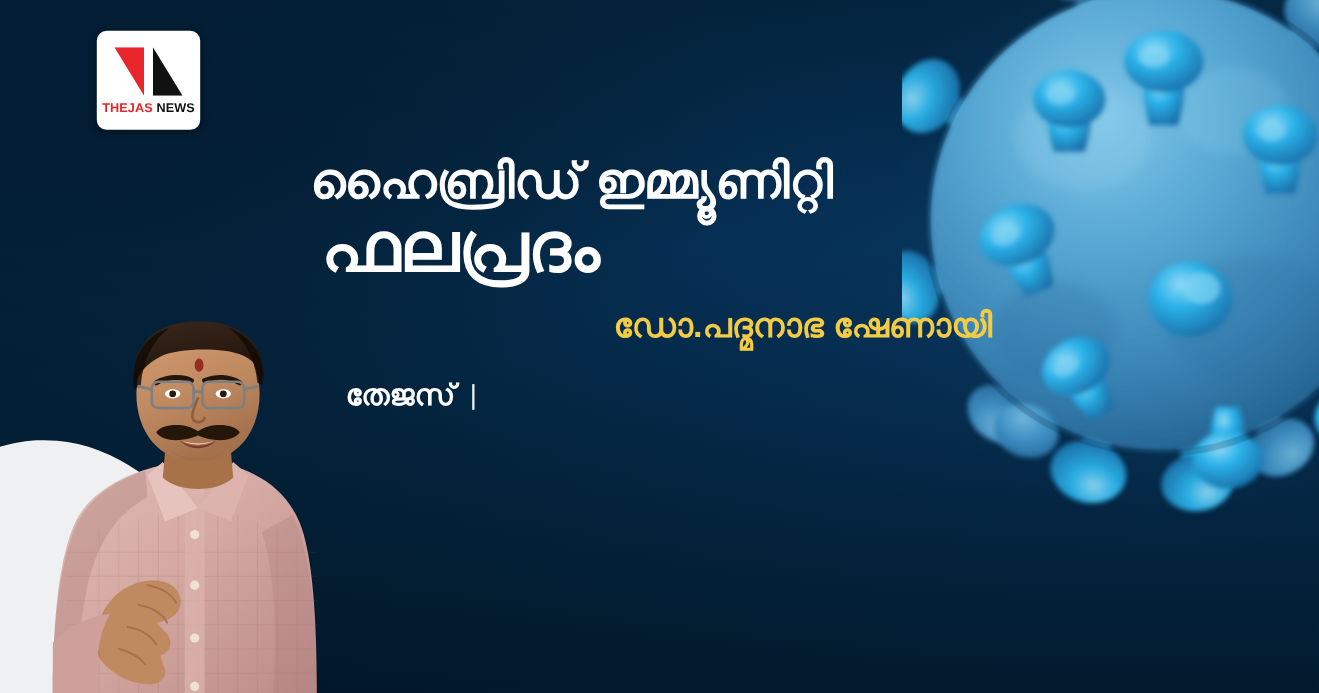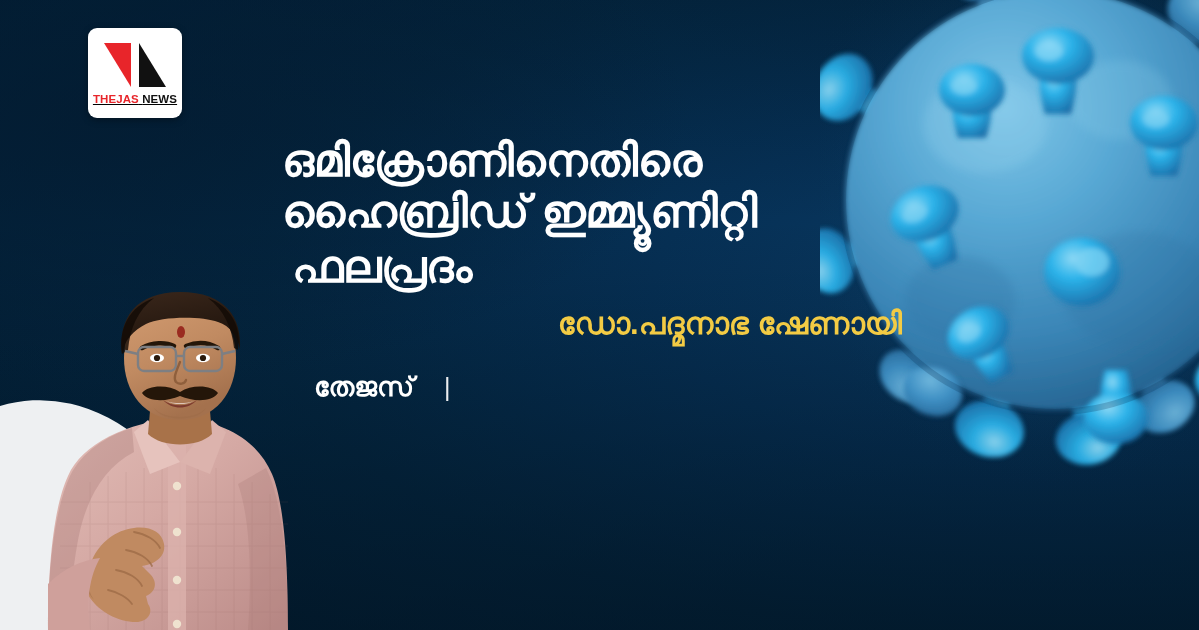--- a/index.html
+++ b/index.html
@@ -51,21 +51,20 @@
     height: 90px;
     background: #ffffff;
     border-radius: 9px;
     box-shadow: 0 2px 7px rgba(0,0,0,0.35);
     display: flex;
     flex-direction: column;
     align-items: center;
     justify-content: center;
     padding-top: 2px;
     box-sizing: border-box;
-    text-decoration: underline;
   }
   #logo-marks {
     width: 62px;
     height: 44px;
     display: flex;
     justify-content: space-between;
     align-items: flex-start;
   }
   .tri-red {
     width: 27px; height: 44px;
@@ -115,43 +114,44 @@
   .headline {
     color: #ffffff;
     font-weight: 700;
     line-height: 1.04;
     text-align: left;
     white-space: nowrap;
   }
   #hl-1 { font-size: 45px; letter-spacing: -0.3px; }
   #hl-2 { font-size: 45px; letter-spacing: -0.3px; margin-top: 4px; }
   #hl-3 {
-    font-size: 45px;
+    font-size: 63px;
     margin-top: 8px;
     letter-spacing: -0.5px;
     margin-left: 10px;
+    font-family: Liberation Mono, monospace;
   }
   #byline {
     color: #f3cb44;
     font-weight: 700;
     font-size: 31px;
     margin-top: 16px;
     margin-left: 6px;
     white-space: nowrap;
     text-align: right;
   }
   #sourceline {
     margin-top: 30px;
     margin-left: 32px;
     color: #ffffff;
     font-size: 27px;
     font-weight: 700;
     display: flex;
     align-items: center;
-    gap: 30px;
+    gap: 13px;
     white-space: nowrap;
   }
   #sourceline .sep {
     color: #ffffff;
     font-weight: 400;
     font-size: 25px;
     opacity: 0.92;
   }
   #src-name { letter-spacing: 0px; }
   #src-date { letter-spacing: 0.4px; font-size: 26px; }
@@ -448,21 +448,20 @@
       <svg class="tri-black" viewBox="0 0 27 44">
         <polygon points="0,0 0,44 27,44" fill="#111111"></polygon>
       </svg>
     </div>
     <div id="logo-wordmark">
       <span class="w-thejas">THEJAS</span><span>&nbsp;</span><span class="w-news">NEWS</span>
     </div>
   </div>
 
   <div id="text-block">
-    <div class="headline" id="hl-1">ഒമിക്രോണിനെതിരെ</div>
     <div class="headline" id="hl-2">ഹൈബ്രിഡ് ഇമ്മ്യൂണിറ്റി</div>
     <div class="headline" id="hl-3">ഫലപ്രദം</div>
     <div id="byline">ഡോ.പദ്മനാഭ ഷേണായി</div>
     <div id="sourceline">
       <span id="src-name">തേജസ്</span>
       <span class="sep">|</span>
     </div>
   </div>
 
 </div>

